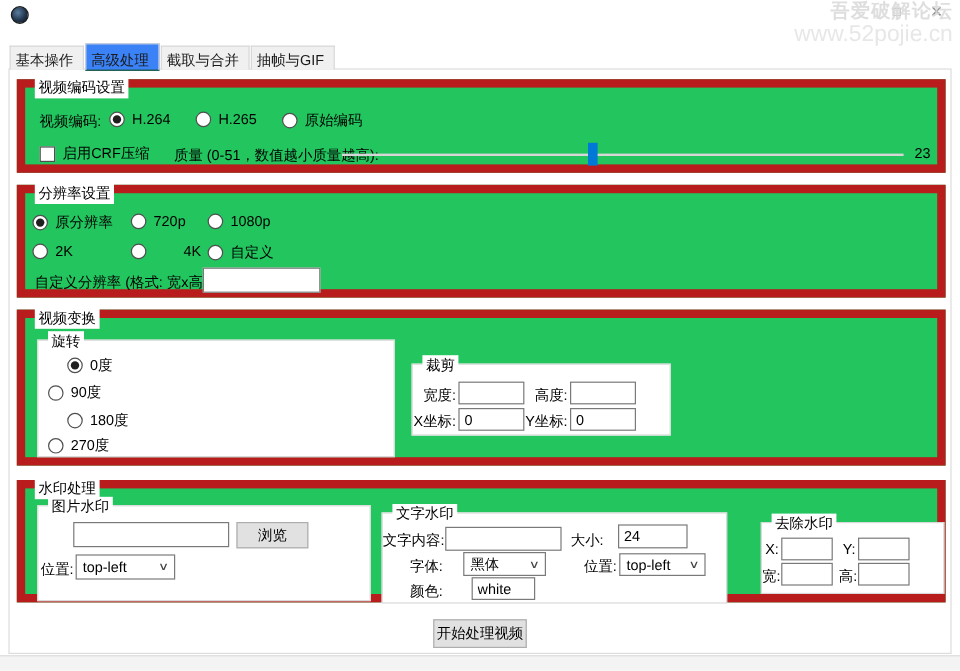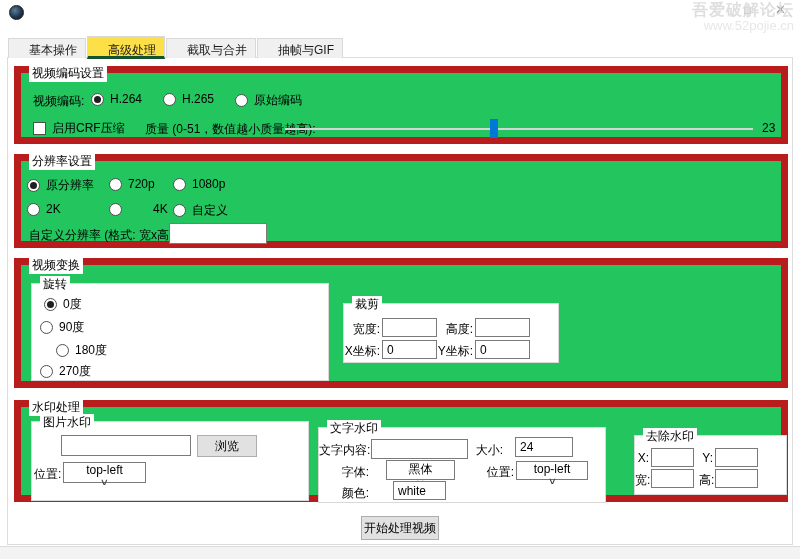--- a/index.html
+++ b/index.html
@@ -15,28 +15,28 @@
   .app-icon { position:absolute; left:9px; top:5px; width:15px; height:15px; border-radius:50%;
     background:radial-gradient(circle at 38% 35%, #5a7d9e 0%, #22364d 55%, #0b1420 100%);
     border:1px solid #1a1a1a; }
   .app-title { position:absolute; left:31px; top:8px; font-size:12px; color:#333; white-space:nowrap; }
   .win-btn { position:absolute; top:2px; color:#8f8f8f; z-index:1; }
   .win-max { left:744px; font-size:11px; top:4px; }
   .win-close { left:775px; font-size:13px; top:2px; }
   .watermark { position:absolute; right:6px; top:1px; text-align:right; z-index:2; opacity:.85;
     color:#d7d7d7; line-height:1.1; pointer-events:none; }
   .wm1 { font-size:16px; letter-spacing:1px; font-weight:bold; color:#d9d9d9; }
-  .wm2 { font-size:13px; color:#e3e3e3; }
+  .wm2 { font-size:19px; color:#e3e3e3; }
 
   
   .tabs { position:absolute; left:8px; top:35px; height:23px; display:flex; align-items:flex-end; z-index:3; }
-  .tab { background:#f0f0f0; border:1px solid #d9d9d9; border-bottom:none; padding:3px 8px 3px 20px;
+  .tab { background:#f0f0f0; border:1px solid #d9d9d9; border-bottom:none; padding:3px 8px 3px 4px;
     height:20px; margin-right:1px; color:#1a1a1a; cursor:default; white-space:nowrap; }
-  .tab.active { background:#fde047; height:23px; padding-top:5px; position:relative; margin-bottom:-1px;
-    border-bottom:3px solid #14532d; z-index:4; }
+  .tab.active { background:#3b82f6; height:23px; padding-top:5px; position:relative; margin-bottom:-1px;
+    border-bottom:1px solid #14532d; z-index:4; }
 
   .tabpage { position:absolute; left:7px; top:57px; width:786px; height:488px;
     background:#fff; border:1px solid #dcdcdc; z-index:0; }
 
   
   .groupbox { position:absolute; border:7px solid #b91c1c; background:#22c55e; z-index:1; }
   .gb-title { position:absolute; top:-8px; left:8px; background:#fff; padding:0 3px; white-space:nowrap; }
   .subbox { position:absolute; border:1px solid #d9d9d9; background:#fff; }
 
   .lbl { position:absolute; white-space:nowrap; }
@@ -47,21 +47,21 @@
   .radio { width:13px; height:13px; border:1px solid #4f4f4f; border-radius:50%; background:#fff;
     position:relative; flex:0 0 auto; }
   .radio.checked::after { content:""; position:absolute; left:2px; top:2px; width:7px; height:7px;
     border-radius:50%; background:#1f1f1f; }
   .checkbox { width:13px; height:13px; border:1px solid #4f4f4f; background:#fff; flex:0 0 auto; }
 
   
   .tin { position:absolute; border:1px solid #7a7a7a; background:#fff; font:inherit;
     padding:1px 4px; outline:none; }
   .sel { position:absolute; border:1px solid #7a7a7a; background:#fff; display:flex;
-    align-items:center; justify-content:space-between; padding:0 5px; cursor:default;flex-direction:column; }
+    align-items:center; justify-content:space-between; padding:0 5px; cursor:default; }
   .chev { font-size:9px; color:#444; transform:scaleX(1.4); }
 
   
   .slider-track { position:absolute; height:2px; background:#d6d6d6; }
   .slider-thumb { position:absolute; width:8px; height:19px; background:#0078d7; }
 
   .btn { position:absolute; border:1px solid #adadad; background:#e1e1e1; display:flex;
     align-items:center; justify-content:center; font:inherit; cursor:default; white-space:nowrap; }
 
   .footerbar { position:absolute; left:0; top:546px; width:800px; height:13px;
@@ -146,21 +146,21 @@
 
   <span class="lbl" style="left:8px; top:66px;">自定义分辨率 (格式: 宽x高):</span>
   <input class="tin" style="left: 148px; top: 62px; width: 98px; height: 21px;" value="">
 </div>
 
 <div class="groupbox" style="left:14px; top:258px; width:774px; height:130px;">
   <span class="gb-title">视频变换</span>
 
   <div class="subbox" style="left:10px; top:18px; width:298px; height:98px;">
     <span class="gb-title">旋转</span>
-    <label class="opt" style="left:12px; top:12px;">
+    <label class="opt" style="left:24px; top:12px;">
       <span class="radio checked"></span>
       <span>0度</span>
     </label>
     <label class="opt" style="left:8px; top:35px;">
       <span class="radio"></span>
       <span>90度</span>
     </label>
     <label class="opt" style="left:24px; top:58px;">
       <span class="radio"></span>
       <span>180度</span>

